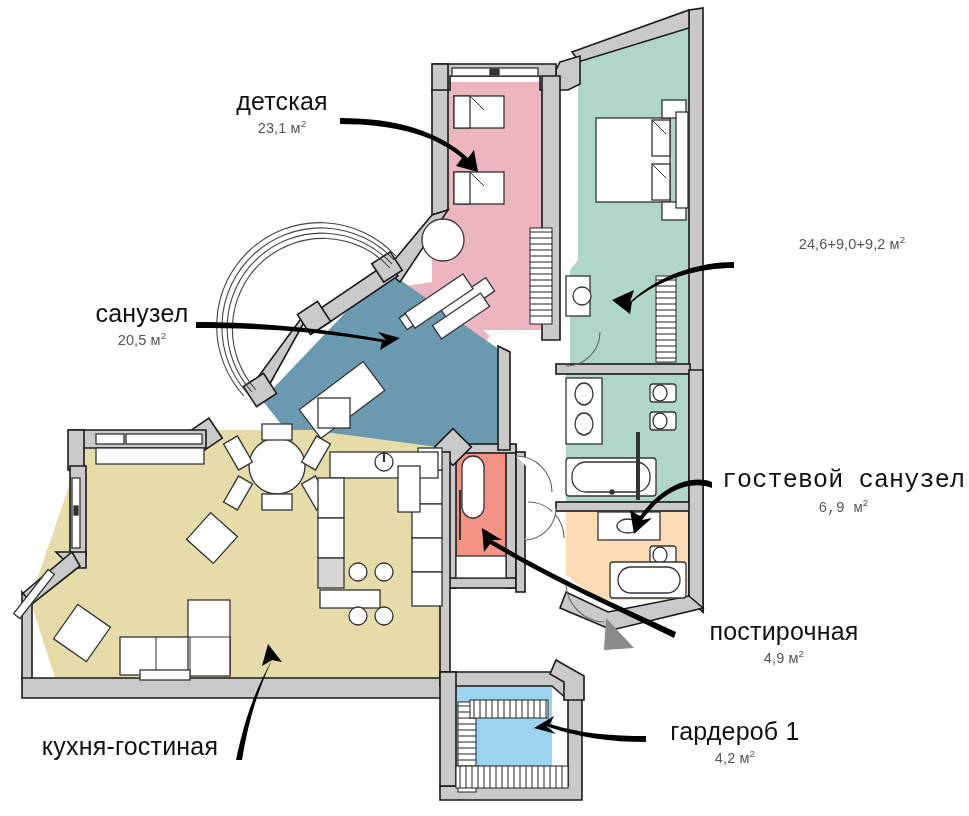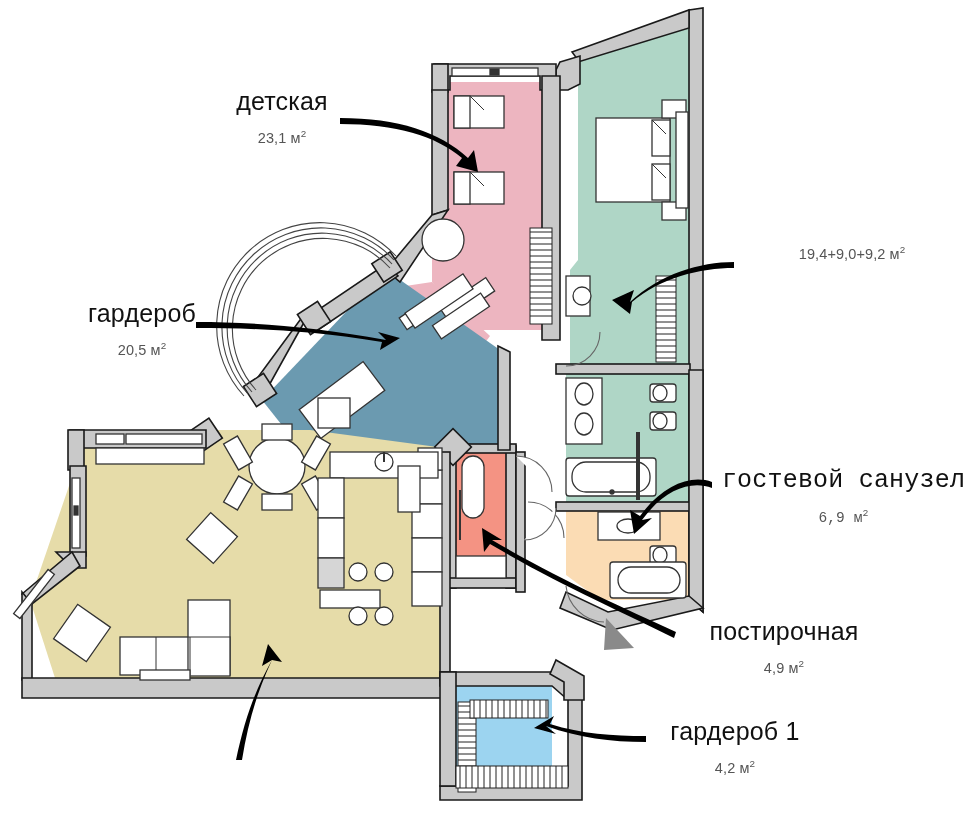--- a/index.html
+++ b/index.html
@@ -36,21 +36,21 @@
   .callout .cl-name {
     font-size: 25px;
     font-weight: 400;
     letter-spacing: 0.2px;
     line-height: 1.05;
     color: #111111;
   }
   .callout .cl-area {
     font-size: 14.5px;
     color: #555555;
-    margin-top: 14px;
+    margin-top: 4px;
     letter-spacing: 0.1px;
   }
   .callout .cl-area sup {
     font-size: 0.68em;
     vertical-align: super;
   }
 </style>
 </head>
 <body>
 
@@ -413,39 +413,40 @@
 
     <polygon points="606,618 634,648 604,650" fill="#8a8a8a" stroke="none"></polygon>
   </svg>
 
   <div class="callout" style="left:182px; top:88px; width:200px;">
     <div class="cl-name">детская</div>
     <div class="cl-area"><span>23,1</span> <span>м</span><sup>2</sup></div>
   </div>
 
   <div class="callout" style="left:735px; top:230px; width:234px;">
-    <div class="cl-area"><span>19,4+9,0+9,2</span> <span>м</span><sup>2</sup></div>
+    <div class="cl-area"><span>24,6+9,0+9,2</span> <span>м</span><sup>2</sup></div>
   </div>
 
   <div class="callout" style="left:72px; top:300px; width:140px;">
-    <div class="cl-name">гардероб</div>
+    <div class="cl-name">санузел</div>
     <div class="cl-area"><span>20,5</span> <span>м</span><sup>2</sup></div>
   </div>
 
   <div class="callout" style="left:718px; top:468px; width:251px;font-family:Liberation Mono, monospace;">
     <div class="cl-name">гостевой санузел</div>
     <div class="cl-area"><span>6,9</span> <span>м</span><sup>2</sup></div>
   </div>
 
   <div class="callout" style="left:690px; top:618px; width:188px;">
     <div class="cl-name">постирочная</div>
     <div class="cl-area"><span>4,9</span> <span>м</span><sup>2</sup></div>
   </div>
 
   <div class="callout" style="left:655px; top:718px; width:160px;">
     <div class="cl-name">гардероб 1</div>
     <div class="cl-area"><span>4,2</span> <span>м</span><sup>2</sup></div>
   </div>
 
   <div class="callout" style="left:20px; top:733px; width:220px;">
+    <div class="cl-name">кухня-гостиная</div>
   </div>
 
 </div>
 
 </body></html>

